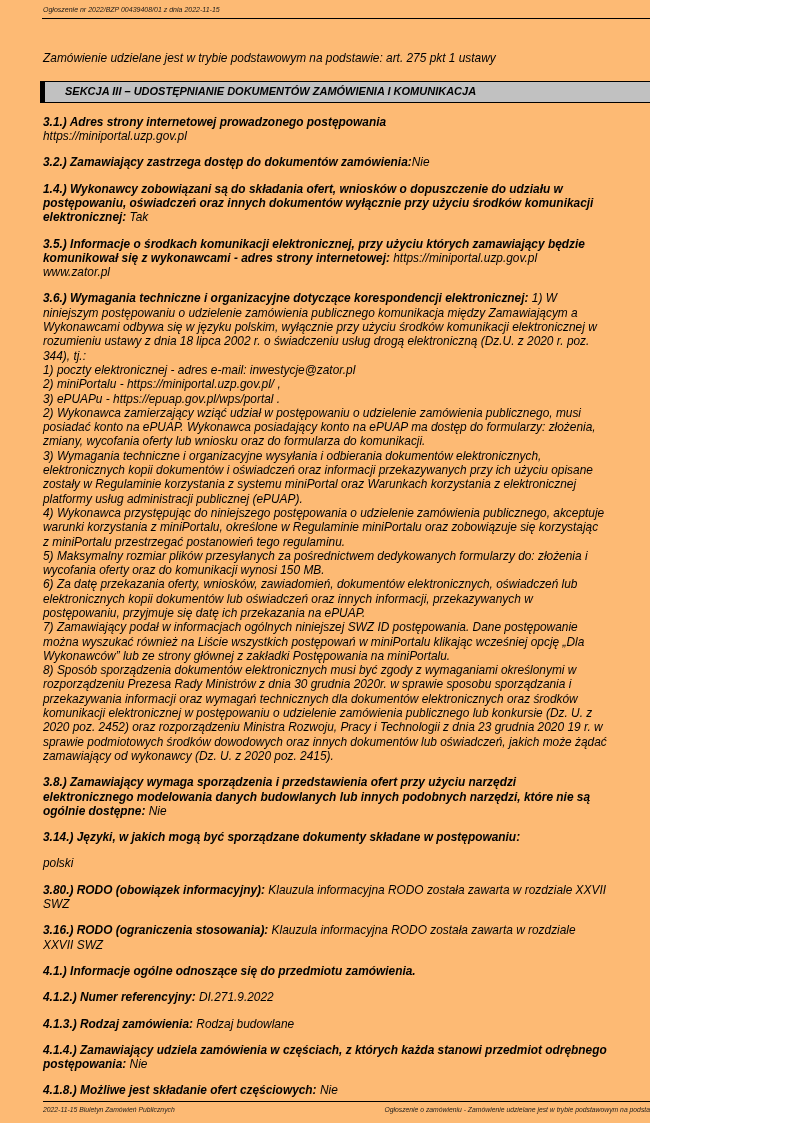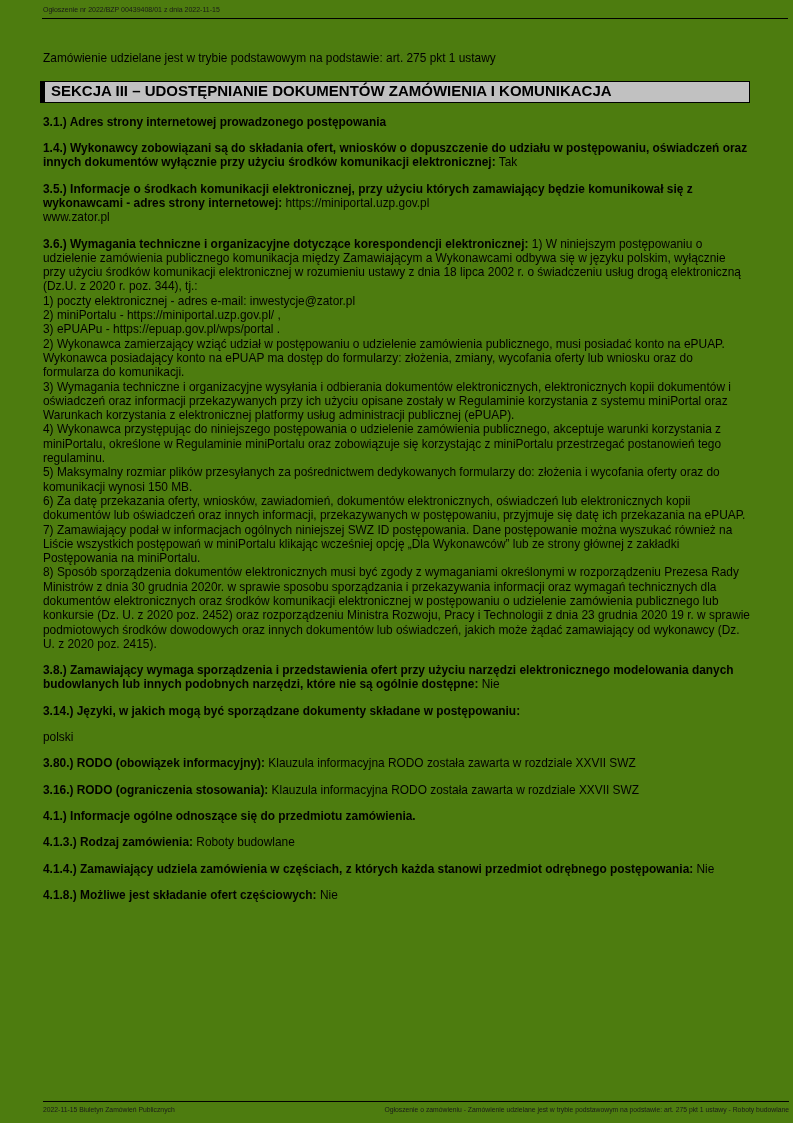--- a/index.html
+++ b/index.html
@@ -1,24 +1,25 @@
 <!DOCTYPE html>
 <html lang="pl"><head>
 <meta charset="utf-8">
 <style>
   html, body { margin: 0; padding: 0; background: #ffffff; }
   * { box-sizing: border-box; }
   .page {
     position: relative;
-    width: 793px;
+    width: 650px;
     height: 1123px;
-    background: #4d7c0f;
+    background: #fdba74;
     font-family: "Liberation Sans", "DejaVu Sans", sans-serif;
     color: #000000;
     overflow: hidden;
+    font-style: italic;
   }
   .content {
     padding: 0 43px;
     font-size: 11.9px;
     line-height: 14.3px;
   }
   .meta {
     padding-top: 5px;
     font-size: 7px;
     line-height: 9px;
@@ -32,23 +33,23 @@
     height: 0;
   }
   p { margin: 12px 0; }
   p.intro { margin-top: 32px; }
   .section-bar {
     margin: 16px 0 10px -3px;
     width: 710px;
     background: #c1c1c1;
     border: 1.4px solid #000;
     border-left: 5px solid #000;
-    padding: 2px 6px 3px 6px;
+    padding: 2px 6px 3px 20px;
     font-weight: bold;
-    font-size: 15px;
+    font-size: 11px;
     line-height: 14.5px;
     color: #000;
   }
   b.lbl { font-weight: bold; }
   .val { white-space: pre-wrap; }
   .val.block { display: block; }
   .footer {
     position: absolute;
     left: 43px;
     top: 1101px;
@@ -68,22 +69,23 @@
 <div class="page">
   <div class="content">
 
     <div class="meta">Ogłoszenie nr 2022/BZP 00439408/01 z dnia 2022-11-15</div>
     <div class="top-rule"></div>
 
     <p class="intro">Zamówienie udzielane jest w trybie podstawowym na podstawie: art. 275 pkt 1 ustawy</p>
 
     <div class="section-bar">SEKCJA III – UDOSTĘPNIANIE DOKUMENTÓW ZAMÓWIENIA I KOMUNIKACJA</div>
 
-    <p><b class="lbl">3.1.) Adres strony internetowej prowadzonego postępowania</b></p>
+    <p><b class="lbl">3.1.) Adres strony internetowej prowadzonego postępowania</b><span class="val block">https://miniportal.uzp.gov.pl</span></p>
 
+    <p><b class="lbl">3.2.) Zamawiający zastrzega dostęp do dokumentów zamówienia:</b><span class="val">Nie</span></p>
 
     <p><b class="lbl">1.4.) Wykonawcy zobowiązani są do składania ofert, wniosków o dopuszczenie do udziału w postępowaniu, oświadczeń oraz innych dokumentów wyłącznie przy użyciu środków komunikacji elektronicznej:</b><span class="val"> Tak</span></p>
 
     <p><b class="lbl">3.5.) Informacje o środkach komunikacji elektronicznej, przy użyciu których zamawiający będzie komunikował się z wykonawcami - adres strony internetowej:</b><span class="val"> https://miniportal.uzp.gov.pl
 www.zator.pl</span></p>
 
     <p><b class="lbl">3.6.) Wymagania techniczne i organizacyjne dotyczące korespondencji elektronicznej:</b><span class="val"> 1) W niniejszym postępowaniu o udzielenie zamówienia publicznego komunikacja między Zamawiającym a Wykonawcami odbywa się w języku polskim, wyłącznie przy użyciu środków komunikacji elektronicznej w rozumieniu ustawy z dnia 18 lipca 2002 r. o świadczeniu usług drogą elektroniczną (Dz.U. z 2020 r. poz. 344), tj.:
 1) poczty elektronicznej - adres e-mail: inwestycje@zator.pl
 2) miniPortalu - https://miniportal.uzp.gov.pl/ ,
 3) ePUAPu - https://epuap.gov.pl/wps/portal .
@@ -102,22 +104,23 @@
     <p class="val">polski</p>
 
     <p><b class="lbl">3.80.) RODO (obowiązek informacyjny):</b><span class="val"> Klauzula informacyjna RODO została zawarta w rozdziale XXVII SWZ</span></p>
 
     <p><b class="lbl">3.16.) RODO (ograniczenia stosowania):</b><span class="val"> Klauzula informacyjna RODO została zawarta w rozdziale XXVII SWZ</span></p>
 
 
     <p><b class="lbl">4.1.) Informacje ogólne odnoszące się do przedmiotu zamówienia.</b><span class="val"></span></p>
 
 
+    <p><b class="lbl">4.1.2.) Numer referencyjny:</b><span class="val"> DI.271.9.2022</span></p>
 
-    <p><b class="lbl">4.1.3.) Rodzaj zamówienia:</b><span class="val"> Roboty budowlane</span></p>
+    <p><b class="lbl">4.1.3.) Rodzaj zamówienia:</b><span class="val"> Rodzaj budowlane</span></p>
 
     <p><b class="lbl">4.1.4.) Zamawiający udziela zamówienia w częściach, z których każda stanowi przedmiot odrębnego postępowania:</b><span class="val"> Nie</span></p>
 
     <p><b class="lbl">4.1.8.) Możliwe jest składanie ofert częściowych:</b><span class="val"> Nie</span></p>
 
   </div>
 
   <div class="footer">
     <span>2022-11-15 Biuletyn Zamówień Publicznych</span>
     <span>Ogłoszenie o zamówieniu - Zamówienie udzielane jest w trybie podstawowym na podstawie: art. 275 pkt 1 ustawy - Roboty budowlane</span>

